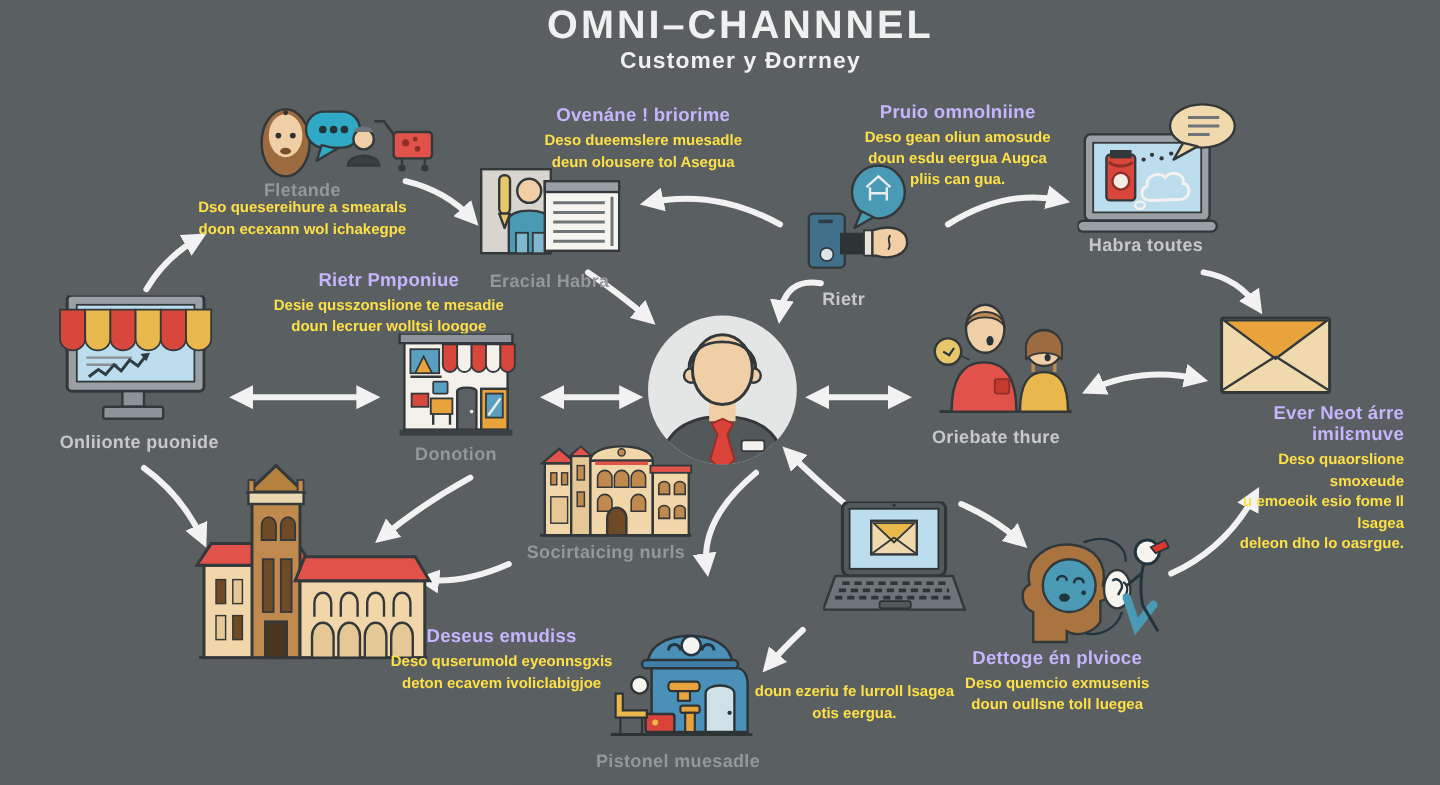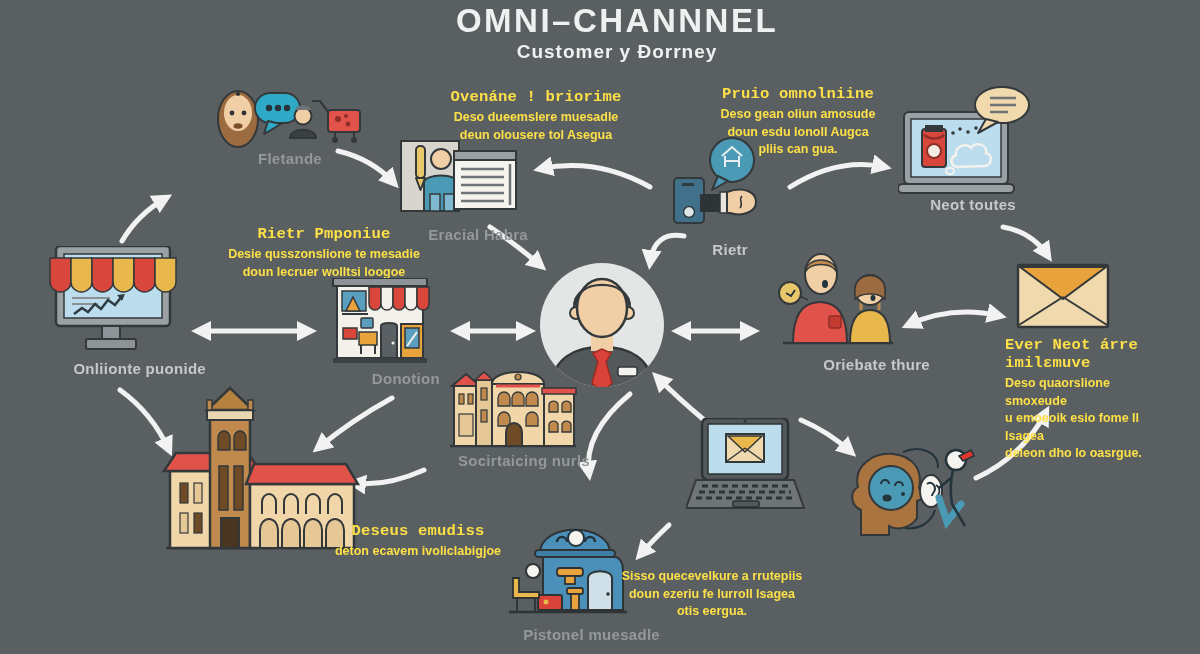--- a/index.html
+++ b/index.html
@@ -5,25 +5,25 @@
   html,body{margin:0;padding:0;background:#5a5f61;}
   .canvas{position:relative;width:1200px;height:654px;background:#5a5f61;overflow:hidden;
           font-family:"Liberation Sans","DejaVu Sans",sans-serif;}
   .arrows{position:absolute;left:0;top:0;width:1200px;height:654px;}
   .icon{position:absolute;}
   .icon svg{display:block;width:100%;height:100%;}
   .title{position:absolute;left:347px;top:2px;width:540px;text-align:center;color:#eff1f1;}
   .title .main{font-size:33px;font-weight:800;letter-spacing:2.5px;}
   .title .sub{font-size:19px;font-weight:700;letter-spacing:1px;margin-top:1px;}
   .t-label{position:absolute;font-weight:700;font-size:15px;letter-spacing:.3px;
-           text-align:right;color:#c6c9ca;}
+           text-align:center;color:#c6c9ca;}
   .t-label.mid{color:#939899;}
   .t-block{position:absolute;text-align:center;}
-  .t-block.left{text-align:left;}
-  .t-block .h{font-weight:700;font-size:15.5px;color:#fde047;letter-spacing:.2px;margin-bottom:3px;font-family:Liberation Mono, monospace;}
+  .t-block.left{text-align:right;}
+  .t-block .h{font-weight:700;font-size:15.5px;color:#c4b5fd;letter-spacing:.2px;margin-bottom:3px;}
   .t-block .d{font-weight:600;font-size:12.5px;color:#fde047;line-height:1.4;}
 </style>
 </head>
 <body>
 
 <div class="canvas">
 
   <svg class="arrows" viewBox="0 0 1200 654">
     <defs>
       <marker id="ah" viewBox="0 0 10 10" refX="6.5" refY="5" markerWidth="4" markerHeight="4" orient="auto-start-reverse">
@@ -85,20 +85,24 @@
         <circle cx="130" cy="33" r="3" fill="#8f2f28"></circle>
           <circle cx="140" cy="38" r="2.4" fill="#8f2f28"></circle>
           <circle cx="138" cy="30" r="2" fill="#8f2f28"></circle>
         <path d="M127,46 V51 M146,46 V51" stroke="#33383b" stroke-width="2"></path>
         <circle cx="127" cy="54" r="3" fill="#33383b"></circle>
           <circle cx="146" cy="54" r="3" fill="#33383b"></circle>
       </g>
     </svg>
   </div>
   <div class="t-label mid" style="left:182px;top:150px;width:140px">Fletande</div>
+  <div class="t-block" style="left:141px;top:165px;width:222px">
+    <div class="d">Dso quesereihure a smearals</div>
+    <div class="d">doon ecexann wol ichakegpe</div>
+  </div>
 
   <div class="t-block" style="left:426px;top:88px;width:220px">
     <div class="h">Ovenáne ! briorime</div>
     <div class="d">Deso dueemslere muesadle</div>
     <div class="d">deun olousere tol Asegua</div>
   </div>
   <div class="icon" style="left:400px;top:137px;width:117px;height:78px">
     <svg viewBox="0 0 117 78">
       <rect x="1" y="4" width="58" height="70" fill="#d8d5cf" stroke="#33383b" stroke-width="2"></rect>
       <rect x="16" y="9" width="9" height="32" rx="4" fill="#e8c66a" stroke="#33383b" stroke-width="2"></rect>
@@ -111,21 +115,21 @@
       <rect x="54" y="14" width="62" height="9" fill="#9aa0a3" stroke="#33383b" stroke-width="2"></rect>
       <path d="M61,32 H104 M61,40 H104 M61,48 H104 M61,56 H104 M61,64 H104" stroke="#6e7477" stroke-width="2.5"></path>
       <path d="M110,27 V68" stroke="#6e7477" stroke-width="2.5"></path>
     </svg>
   </div>
   <div class="t-label mid" style="left:388px;top:226px;width:140px">Eracial Habra</div>
 
   <div class="t-block" style="left:688px;top:85px;width:220px">
     <div class="h">Pruio omnolniine</div>
     <div class="d">Deso gean oliun amosude</div>
-    <div class="d">doun esdu lonoll Augca</div>
+    <div class="d">doun esdu eergua Augca</div>
     <div class="d">pliis can gua.</div>
   </div>
   <div class="icon" style="left:672px;top:136px;width:96px;height:89px">
     <svg viewBox="0 0 96 89">
       <circle cx="60" cy="24" r="22" fill="#4a9ab5" stroke="#33383b" stroke-width="2"></circle>
       <path d="M46,40 L40,54 L56,45 z" fill="#4a9ab5" stroke="#33383b" stroke-width="2" stroke-linejoin="round"></path>
       <path d="M50,20 L60,11 L70,20 M53,20 V31 M67,20 V31 M53,25 H67" stroke="#e8edef" stroke-width="2" fill="none"></path>
       <rect x="2" y="42" width="30" height="45" rx="4" fill="#41718a" stroke="#33383b" stroke-width="2"></rect>
       <rect x="10" y="47" width="12" height="3" fill="#2e3d44"></rect>
       <circle cx="17" cy="76" r="5.5" fill="#dfe5e7" stroke="#2e3d44" stroke-width="1.5"></circle>
@@ -150,21 +154,21 @@
         <circle cx="62" cy="44" r="1.8" fill="#33383b"></circle>
       <circle cx="70" cy="47" r="1.8" fill="#33383b"></circle>
         <circle cx="78" cy="43" r="1.8" fill="#33383b"></circle>
       <ellipse cx="52" cy="86" rx="4" ry="3" fill="none" stroke="#f4f2ee" stroke-width="2"></ellipse>
       <rect x="0" y="99" width="116" height="9" rx="4.5" fill="#9aa0a3" stroke="#33383b" stroke-width="2"></rect>
       <ellipse cx="104" cy="20" rx="27" ry="18" fill="#f0d9ad" stroke="#33383b" stroke-width="2"></ellipse>
       <path d="M88,34 L80,48 L100,37 z" fill="#f0d9ad" stroke="#33383b" stroke-width="2" stroke-linejoin="round"></path>
       <path d="M92,13 H118 M92,20 H118 M92,27 H110" stroke="#6e7477" stroke-width="2.5"></path>
     </svg>
   </div>
-  <div class="t-label" style="left:894px;top:196px;width:122px">Neot toutes</div>
+  <div class="t-label" style="left:894px;top:196px;width:122px">Habra toutes</div>
 
   <div class="icon" style="left:538px;top:261px;width:128px;height:128px">
     <svg viewBox="0 0 128 128">
       <defs>
           <clipPath id="cc">
             <circle cx="64" cy="64" r="62"></circle>
           </clipPath>
         </defs>
       <circle cx="64" cy="64" r="62" fill="#e4e5e5"></circle>
       <g clip-path="url(#cc)">
@@ -301,20 +305,21 @@
         <path d="M114,42 v-8 a5,5 0 0 1 9,0 v8 z"></path>
         <path d="M101,62 v-8 a5,5 0 0 1 9,0 v8 z"></path>
         <path d="M114,62 v-8 a5,5 0 0 1 9,0 v8 z"></path>
       </g>
     </svg>
   </div>
   <div class="t-label mid" style="left:420px;top:452px;width:170px">Socirtaicing nurls</div>
 
   <div class="t-block" style="left:318px;top:522px;width:200px">
     <div class="h">Deseus emudiss</div>
+    <div class="d">Deso quserumold eyeonnsgxis</div>
     <div class="d">deton ecavem ivoliclabigjoe</div>
   </div>
 
   <div class="icon" style="left:505px;top:514px;width:130px;height:102px">
     <svg viewBox="0 0 130 102">
       <path d="M4,98 H122" stroke="#2e3336" stroke-width="2.5"></path>
       <path d="M35,39 C35,8 105,8 105,39 z" fill="#4a90b8" stroke="#2e3336" stroke-width="2"></path>
       <path d="M52,28 a5,5 0 0 1 10,0 M80,28 a5,5 0 0 1 10,0" stroke="#23343c" stroke-width="2.5" fill="none"></path>
       <circle cx="71" cy="24" r="8" fill="#f6f4ee" stroke="#23343c" stroke-width="2"></circle>
       <rect x="30" y="36" width="80" height="7" rx="3.5" fill="#3f7ea6" stroke="#2e3336" stroke-width="2"></rect>
@@ -328,21 +333,20 @@
       <rect x="33" y="81" width="24" height="15" rx="2" fill="#d9433a" stroke="#2e3336" stroke-width="2"></rect>
       <circle cx="41" cy="88" r="2.5" fill="#e8b84c"></circle>
       <circle cx="28" cy="57" r="7" fill="#f6f4ee" stroke="#2e3336" stroke-width="2"></circle>
       <path d="M8,64 L14,64 L14,78 L34,78 L34,84 L8,84 z" fill="#e8b84c" stroke="#2e3336" stroke-width="1.8"></path>
       <path d="M12,84 V98 M30,84 V98" stroke="#2e3336" stroke-width="1.8"></path>
     </svg>
   </div>
   <div class="t-label mid" style="left:470px;top:626px;width:190px">Pistonel muesadle</div>
 
   <div class="t-block" style="left:612px;top:568px;width:200px">
-    <div class="d">Sisso quecevelkure a rrutepiis</div>
     <div class="d">doun ezeriu fe lurroll lsagea</div>
     <div class="d">otis eergua.</div>
   </div>
 
   <div class="icon" style="left:686px;top:418px;width:120px;height:98px">
     <svg viewBox="0 0 120 98">
       <rect x="16" y="0" width="86" height="62" rx="6" fill="#53585b" stroke="#2e3336" stroke-width="2.5"></rect>
       <rect x="22" y="6" width="74" height="50" fill="#bcdded" stroke="#2e3336" stroke-width="1.5"></rect>
       <circle cx="59" cy="3" r="1.5" fill="#2e3336"></circle>
       <rect x="40" y="16" width="38" height="28" fill="#f0d9ad" stroke="#33383b" stroke-width="2"></rect>
@@ -369,21 +373,21 @@
       <circle cx="15" cy="43" r="11" fill="#e8c66a" stroke="#33383b" stroke-width="2"></circle>
       <path d="M11,43 l5,3 l4,-6" stroke="#23343c" stroke-width="1.8" fill="none"></path>
       <path d="M25,46 L33,50" stroke="#33383b" stroke-width="1.5"></path>
       <path d="M75,93 C75,68 83,60 95,60 C107,60 115,68 115,93 z" fill="#e8b84c" stroke="#33383b" stroke-width="2"></path>
       <path d="M86,60 V50 M104,60 V50" stroke="#c08a4f" stroke-width="3"></path>
       <circle cx="95" cy="40" r="15" fill="#f0cfa6" stroke="#33383b" stroke-width="2"></circle>
       <path d="M80,42 C78,20 112,20 110,42 L110,50 C106,42 84,42 80,50 z" fill="#9c6b3f" stroke="#33383b" stroke-width="1.5"></path>
       <ellipse cx="98" cy="48" rx="2.5" ry="3" fill="#23343c"></ellipse>
     </svg>
   </div>
-  <div class="t-label" style="left:800px;top:356px;width:130px">Oriebate thure</div>
+  <div class="t-label" style="left:765px;top:356px;width:130px">Oriebate thure</div>
 
   <div class="icon" style="left:1016px;top:263px;width:94px;height:66px">
     <svg viewBox="0 0 94 66">
       <rect x="2" y="2" width="90" height="62" rx="2" fill="#f0d9ad" stroke="#33383b" stroke-width="2.5"></rect>
       <path d="M4,4 L90,4 L47,36 z" fill="#e8a33d" stroke="#33383b" stroke-width="2"></path>
       <path d="M3,62 L47,34 M91,62 L47,34" stroke="#33383b" stroke-width="2"></path>
     </svg>
   </div>
   <div class="t-block left" style="left:1005px;top:336px;width:165px">
     <div class="h">Ever Neot árre imilɛmuve</div>
@@ -405,14 +409,19 @@
       <path d="M84,46 a5,6 0 0 1 8,5 c0,3 -3,4 -3,7" stroke="#23343c" stroke-width="2" fill="none"></path>
       <path d="M93,47 a7,7 0 0 1 0,12" stroke="#23343c" stroke-width="1.8" fill="none"></path>
       <circle cx="113" cy="22" r="10" fill="#f6f4ee" stroke="#23343c" stroke-width="2.5"></circle>
       <path d="M116,18 L128,12 L131,18 L120,23 z" fill="#e0372c" stroke="#23343c" stroke-width="1.5"></path>
       <path d="M110,32 C107,44 107,54 109,66" stroke="#23343c" stroke-width="2.5" fill="none"></path>
       <path d="M108,40 L96,50" stroke="#23343c" stroke-width="2.5" fill="none"></path>
       <path d="M96,60 L104,84 L118,66" stroke="#4a9ab5" stroke-width="7" fill="none" stroke-linecap="round"></path>
       <path d="M109,66 L122,88" stroke="#23343c" stroke-width="2.5" fill="none"></path>
     </svg>
   </div>
+  <div class="t-block" style="left:781px;top:540px;width:200px">
+    <div class="h">Dettoge én plvioce</div>
+    <div class="d">Deso quemcio exmusenis</div>
+    <div class="d">doun oullsne toll luegea</div>
+  </div>
 
 </div>
 
 </body></html>

